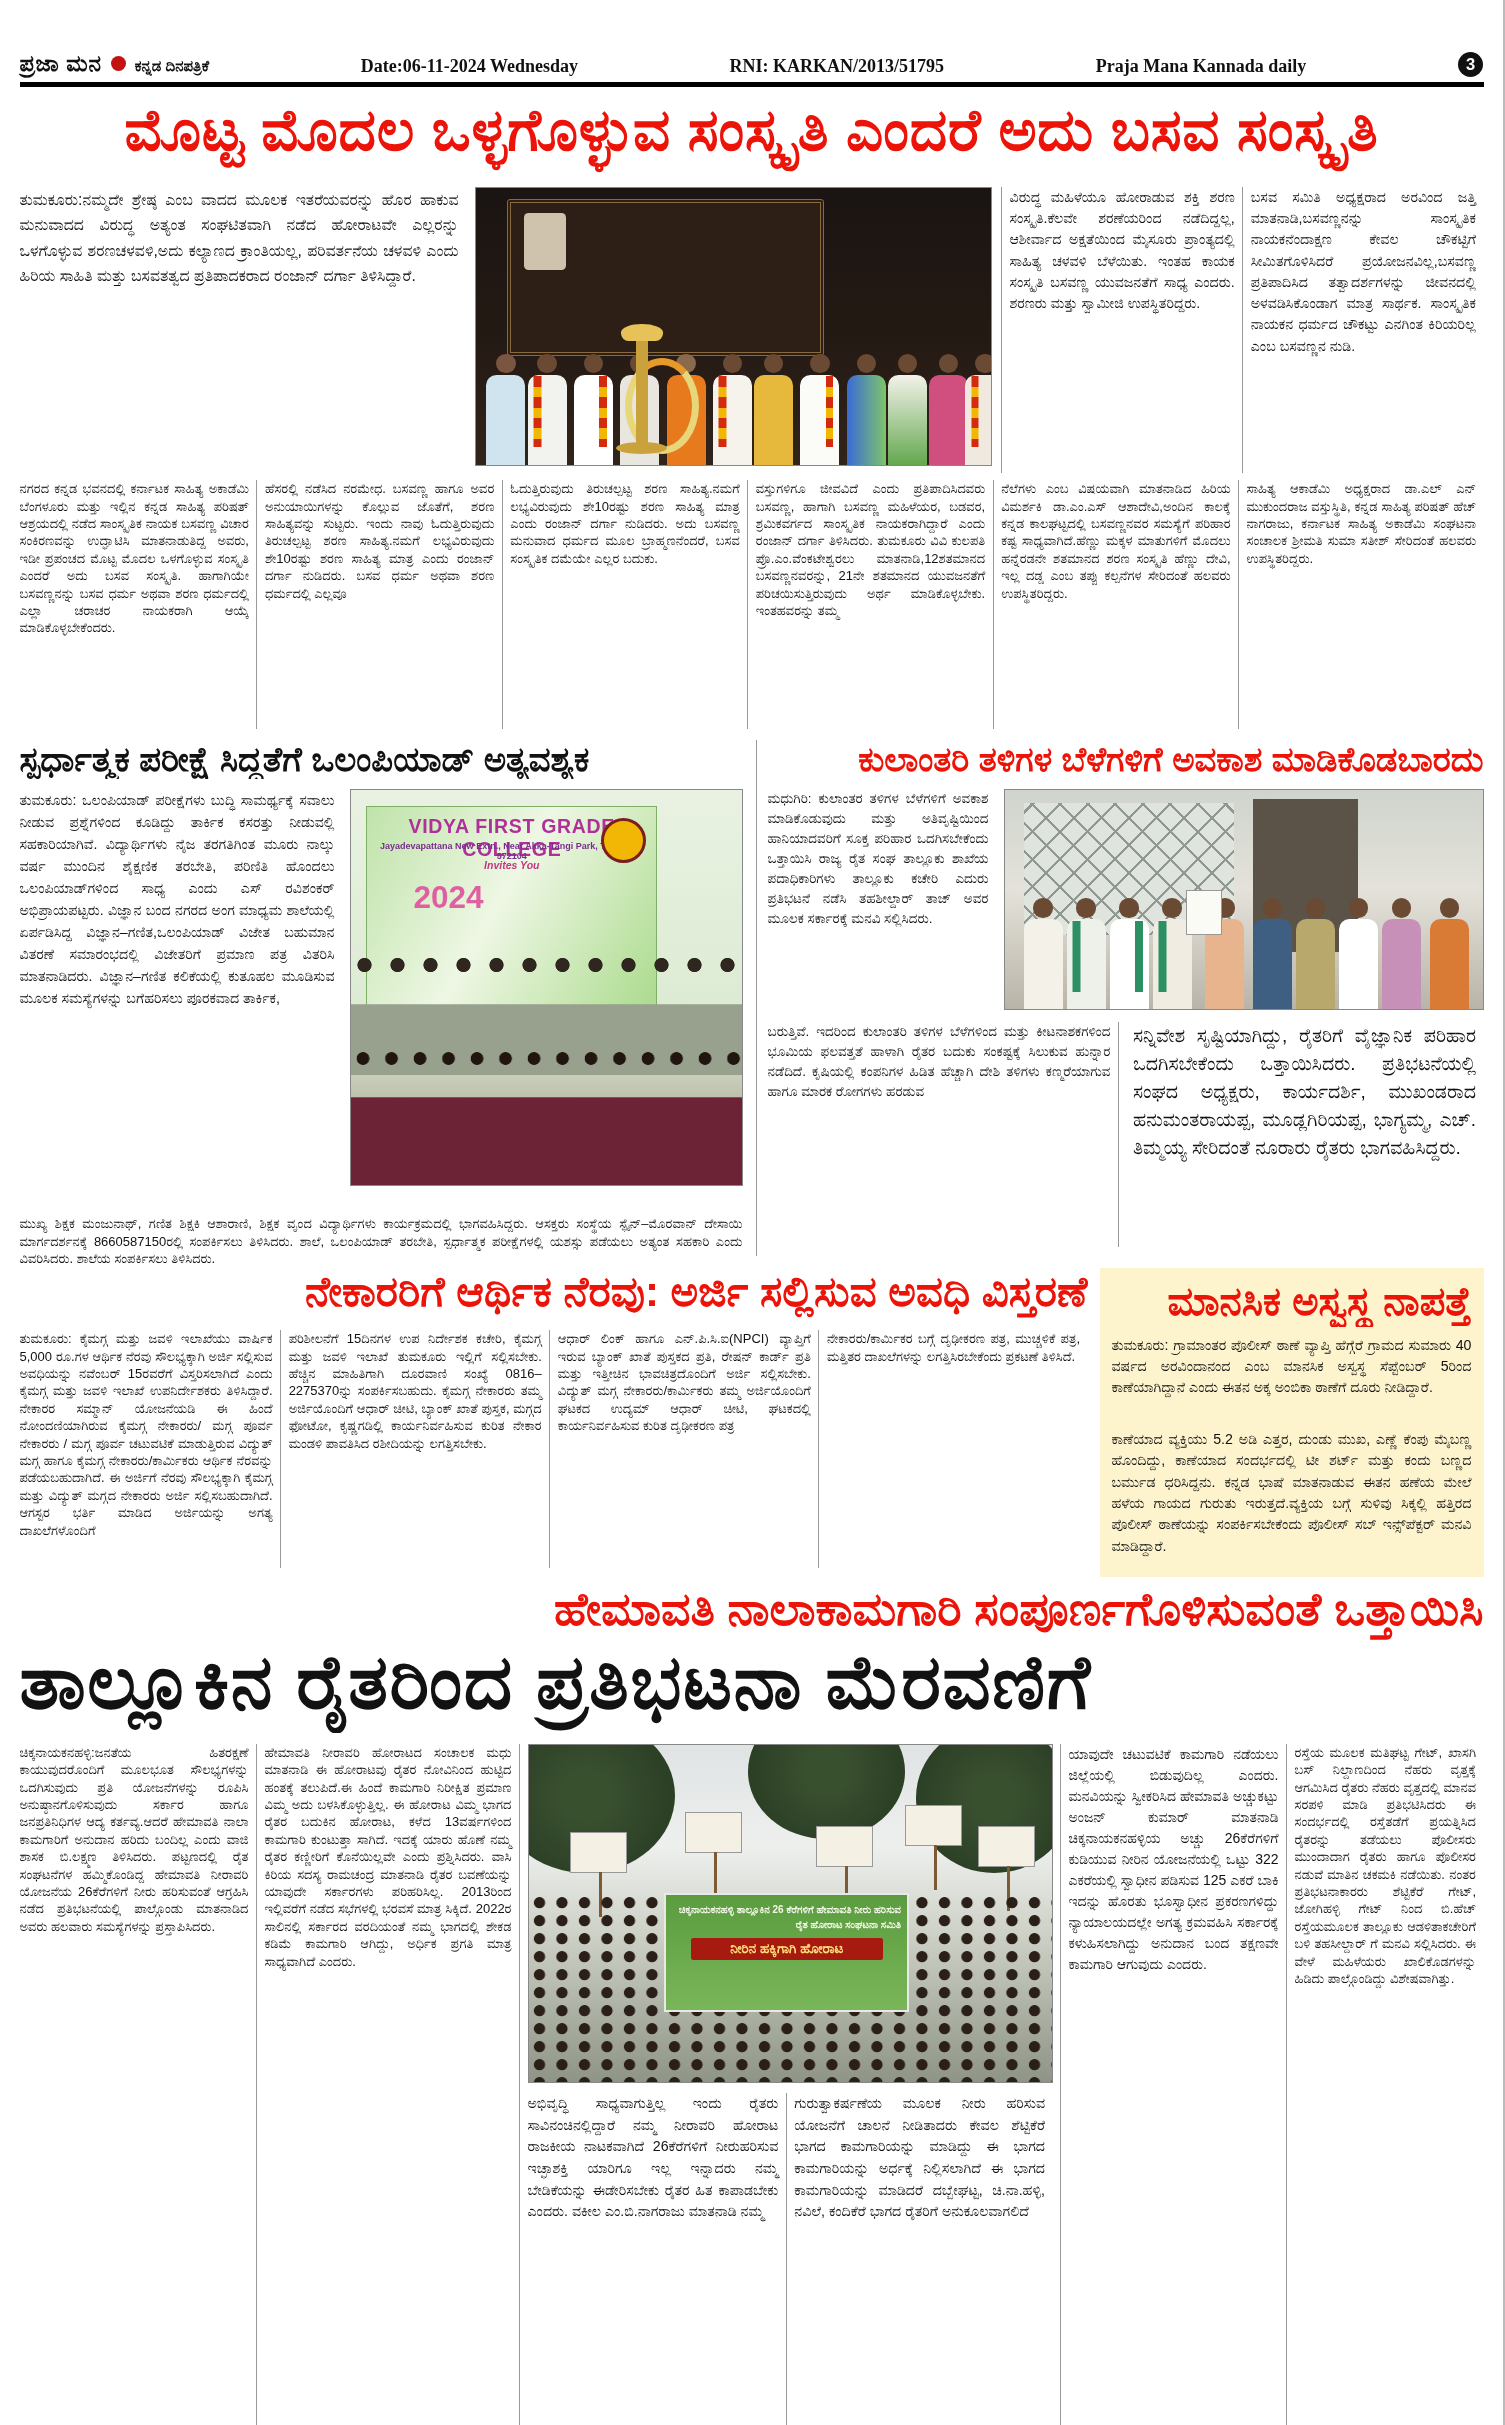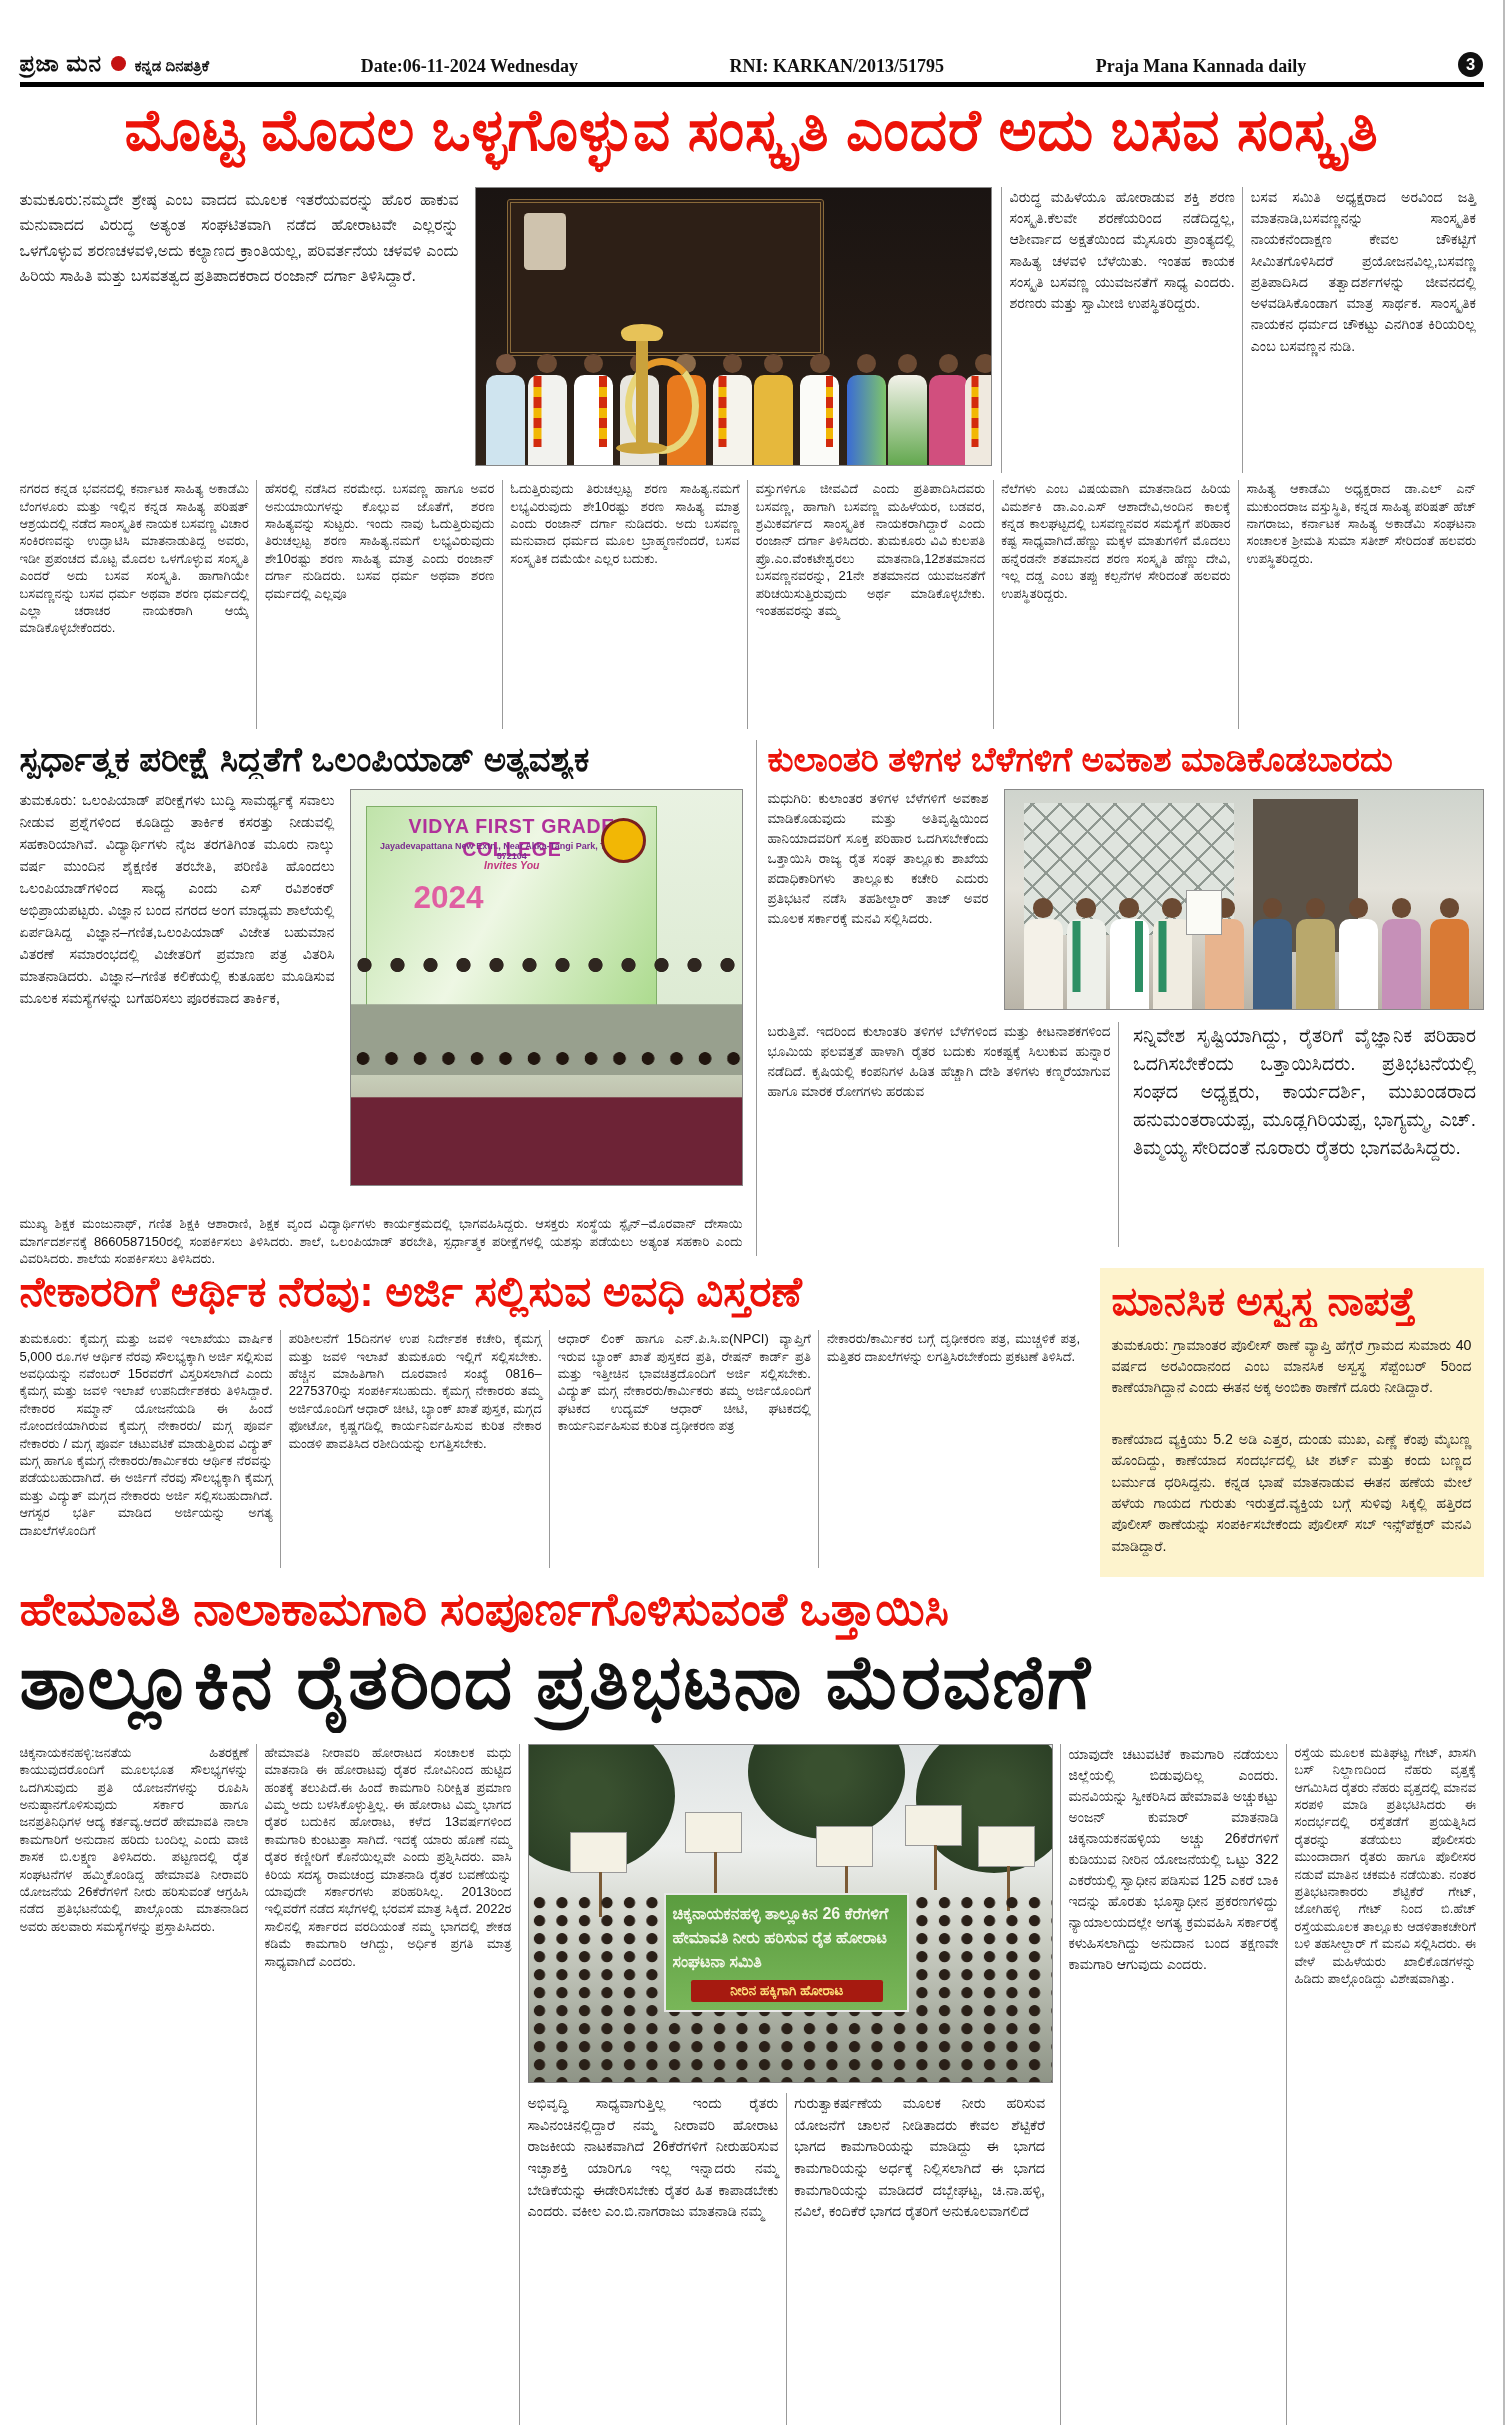--- a/index.html
+++ b/index.html
@@ -14,21 +14,21 @@
   .logo-main{font-weight:bold;font-size:22.5px;letter-spacing:0.7px;}
   .logo-dot{width:15px;height:15px;border-radius:50%;background:#c41111;display:inline-block;
             vertical-align:middle;margin:0 1.5px;}
   .logo-sub{font-weight:bold;font-size:15px;margin-top:28px;}
   .mast-item{font-size:18px;font-weight:bold;font-family:"Liberation Serif","DejaVu Serif",serif;}
   .pageno{width:25.5px;height:25.5px;border-radius:50%;background:#111;color:#fff;display:flex;
           align-items:center;justify-content:center;font-size:16.5px;font-weight:bold;}
   .mastrule{height:5.2px;background:#000;margin-top:4.5px;}
 
   
-  .headline-red{color:#ec1309;font-weight:bold;}
+  .headline-red{color:#ec1309;font-weight:bold;text-align:right;}
   .headline-black{color:#121212;font-weight:bold;}
   .h-main{font-size:58px;line-height:1.25;text-align:center;letter-spacing:0.7px;
           height:88px;overflow:hidden;margin-top:3px;}
   .bodytxt{font-size:13px;line-height:1.34;text-align:justify;overflow:hidden;
            word-break:break-word;}
   .colrow{display:flex;}
   .colrow > .tcol{flex:1;padding:0 7.5px;border-left:0.7px solid #999;}
   .colrow > .tcol:first-child{border-left:none;padding-left:0;}
   .tcol{overflow:hidden;}
 
@@ -78,21 +78,21 @@
   .grill{position:absolute;left:4%;top:6%;width:44%;height:60%;
      background:repeating-linear-gradient(45deg,#8f9891 0 2.2px,transparent 2.2px 19.5px),
                 repeating-linear-gradient(-45deg,#8f9891 0 2.2px,transparent 2.2px 19.5px),#dfe4de;}
   .doorway{position:absolute;left:52%;top:4%;width:22%;height:70%;background:#5c5348;}
 
   
   .protest-photo{background:linear-gradient(180deg,#dfe3e4 0%,#eef0ee 30%,#cfd2c8 55%,#8e9486 100%);}
   .tree{position:absolute;border-radius:50%;background:radial-gradient(circle,#39502f 20%,#2c4026 70%);}
   .protest-banner{position:absolute;left:26%;top:44%;width:46%;height:34%;
      background:linear-gradient(180deg,#5a9c3f,#79b659);border:2.2px solid #e8e8e8;}
-  .pb-line{color:#f4f7e8;font-size:16px;font-weight:bold;text-align:left;margin-top:7.5px;
+  .pb-line{color:#f4f7e8;font-size:10px;font-weight:bold;text-align:right;margin-top:7.5px;
      padding:0 6px;line-height:1.5;}
   .pb-red{margin:6px auto 0 auto;width:80%;background:#a61a10;color:#ffe27a;font-weight:bold;
      font-size:13.5px;text-align:center;padding:3px 0;border-radius:2.2px;}
   .placard{position:absolute;width:55px;height:39px;background:#f4f1e4;border:0.7px solid #999;}
   .placard:after{content:"";position:absolute;left:50%;top:100%;width:3px;height:45px;background:#7b5a35;}
 
   
   .sec{margin-top:7.5px;}
   .h2line{font-size:34px;line-height:1.15;overflow:hidden;}
   .cream-box{background:#fdf3cd;padding:10.5px 12px;box-sizing:border-box;}

